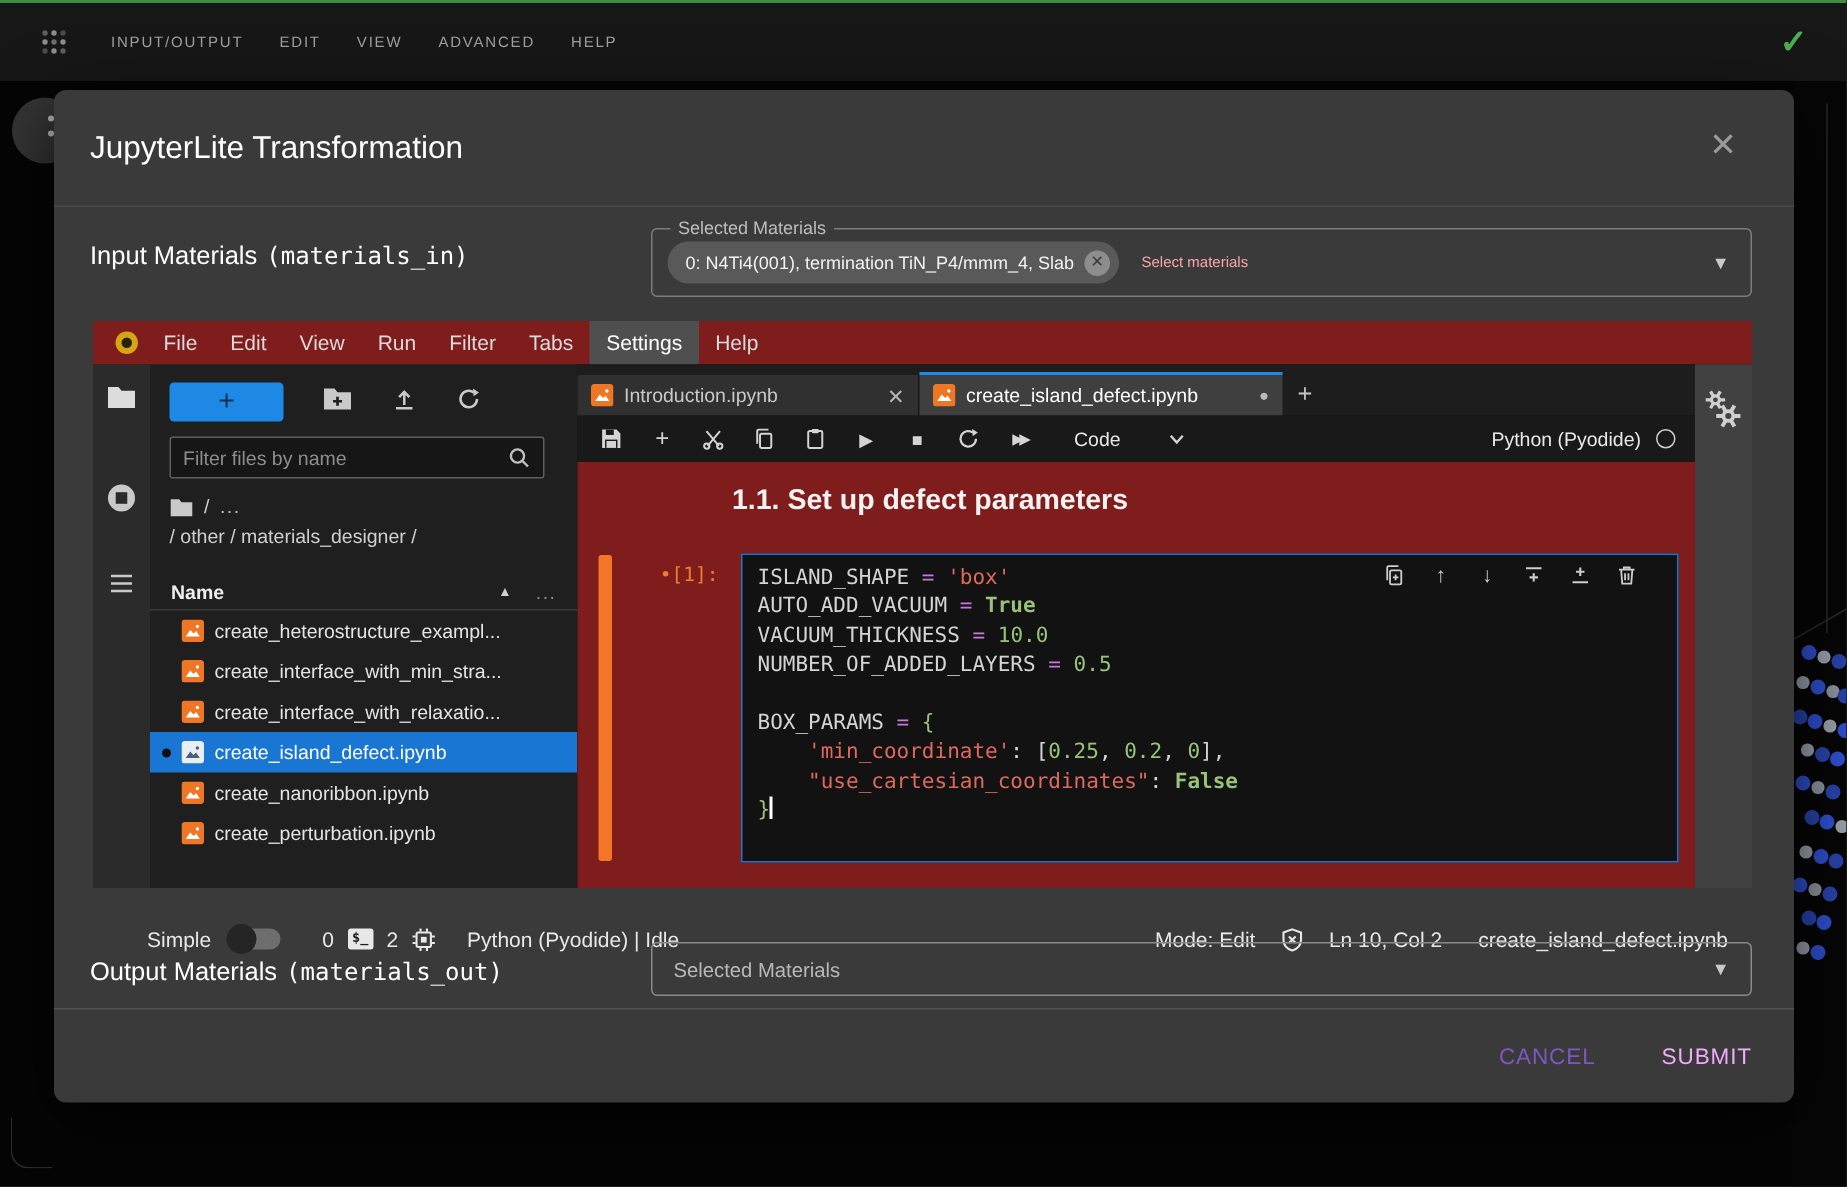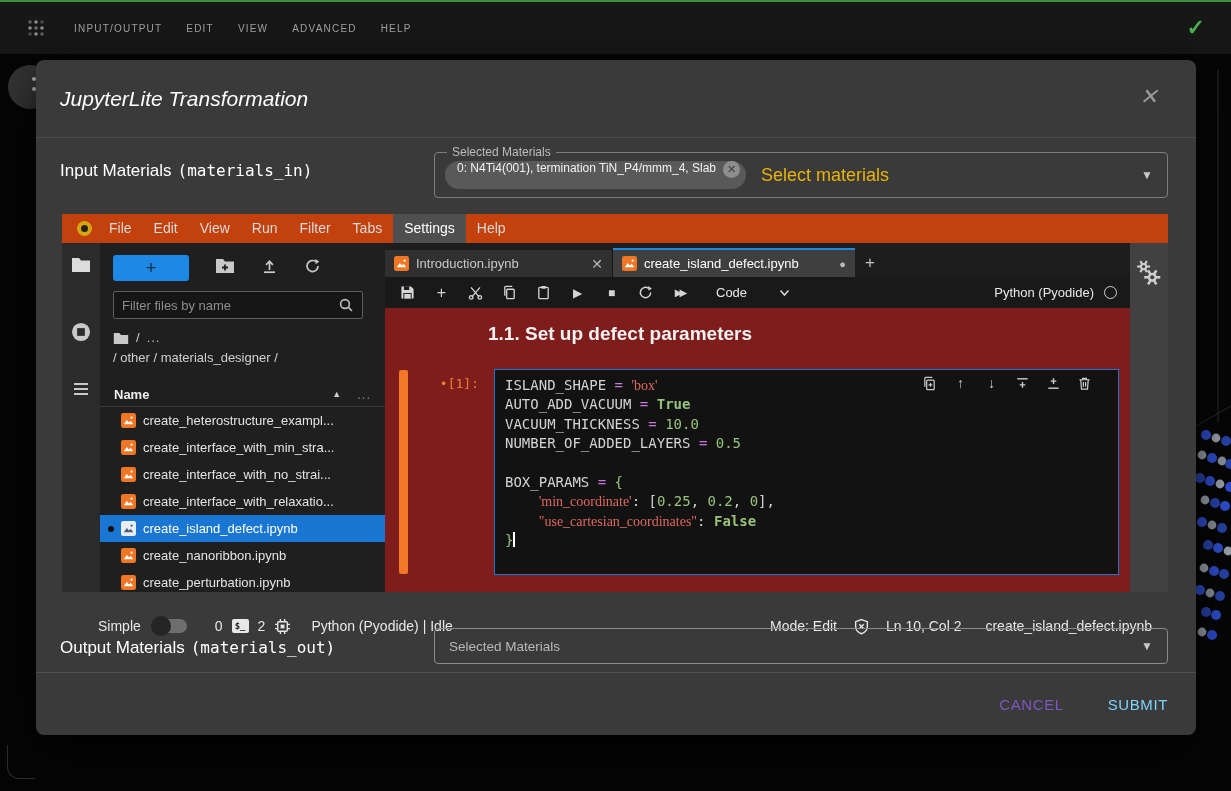--- a/index.html
+++ b/index.html
@@ -16,41 +16,41 @@
   .topmenu{display:flex;gap:24px;margin-left:26px;list-style:none;}
   .topmenu li{color:#a0a0a0;font-size:10px;letter-spacing:1.2px;cursor:default;}
   .top-check{position:absolute;right:26px;top:13px;color:#4caf50;font-size:22px;font-weight:bold;}
   .bg-circle{position:absolute;left:8px;top:65px;width:44px;height:44px;border-radius:50%;background:#353535;z-index:2;}
   .bg-circle i{position:absolute;left:24px;top:12px;width:4px;height:4px;border-radius:50%;background:#b9b9b9;box-shadow:0 10px 0 #b9b9b9;}
   .bg-viewer{position:absolute;right:0;top:54px;width:35px;height:737px;background:#060606;z-index:1;}
   .bg-corner{position:absolute;left:7px;bottom:12px;width:28px;height:34px;border-left:1px solid #2c2c2c;border-bottom:1px solid #2c2c2c;border-bottom-left-radius:12px;z-index:1;}
 
   
   .dialog{position:absolute;left:36px;top:60px;width:1160px;height:675px;background:#3a3a3a;border-radius:8px;box-shadow:0 14px 48px rgba(0,0,0,.75);z-index:5;}
-  .dlg-header{position:absolute;left:0;top:0;right:0;height:78px;border-bottom:1px solid rgba(255,255,255,.08);font-style:italic;}
+  .dlg-header{position:absolute;left:0;top:0;right:0;height:78px;border-bottom:1px solid rgba(255,255,255,.08);}
   .dlg-title{position:absolute;left:24px;top:27px;color:#fdfdfd;font-size:21px;font-weight:500;}
   .dlg-close{position:absolute;right:38px;top:26px;color:#9a9a9a;font-size:22px;line-height:22px;cursor:pointer;}
 
   .sec-label{position:absolute;left:24px;color:#fff;font-size:17px;}
   .sec-label .mono{font-size:16px;margin-left:6px;}
   .in-label{top:101px;} .out-label{top:578px;}
 
   .mui-field{position:absolute;left:398px;width:734px;border:1px solid #7d7d7d;border-radius:4px;display:flex;align-items:center;padding:0 14px 0 10px;}
   .field-in{top:92px;height:46px;}
   .field-legend{position:absolute;left:12px;top:-7px;background:#3a3a3a;padding:0 5px;font-size:12px;color:#bdbdbd;line-height:13px;}
-  .chip{display:flex;height:28px;border-radius:14px;background:#595959;padding:0 6px 0 12px;font-size:12px;color:#f2f2f2;white-space:nowrap;}
+  .chip{display:flex;align-items:center;height:28px;border-radius:14px;background:#595959;padding:0 6px 0 12px;font-size:12px;color:#f2f2f2;white-space:nowrap;}
   .chip-x{margin-left:7px;width:17px;height:17px;border-radius:50%;background:#8d8d8d;color:#3c3c3c;font-size:11px;line-height:17px;text-align:center;cursor:pointer;}
-  .field-ph{margin-left:15px;color:#eab308;font-size:18px;flex:1;}
+  .field-ph{margin-left:15px;color:#fca5a5;font-size:10px;flex:1;}
   .dd-arrow{color:#c9c9c9;font-size:12px;}
   .field-out{top:568px;height:36px;padding-left:14px;border-color:#8a8a8a;}
   .field-out .field-ph{margin-left:0;font-size:13.5px;color:#b8b8b8;}
 
   
   .lab{position:absolute;left:26px;top:154px;width:1106px;height:378px;background:#1f1f1f;overflow:hidden;}
-  .lab-menubar{height:29px;background:#c2410c;display:flex;align-items:center;padding-left:9px;}
+  .lab-menubar{height:29px;background:#7f1d1d;display:flex;align-items:center;padding-left:9px;}
   .jlogo{width:15px;height:15px;border-radius:50%;background:#d7a514;position:relative;margin:0 6px;}
   .jlogo::after{content:"";position:absolute;left:4px;top:4px;width:7px;height:7px;border-radius:50%;background:#26220e;}
   .lab-menu{display:flex;list-style:none;height:100%;}
   .lab-menu li{color:#dadada;font-size:14px;padding:0 11px;line-height:29px;cursor:pointer;}
   .lab-menu li.active{background:#4f4f4f;color:#fff;}
   .lab-body{display:flex;height:349px;}
 
   .activity{width:38px;background:#2b2b2b;display:flex;flex-direction:column;align-items:center;padding-top:14px;}
   .activity .aicon{margin-bottom:0;cursor:pointer;}
   .aicon.run-ic{margin-top:48px;} .aicon.list-ic{margin-top:36px;}
@@ -91,21 +91,21 @@
   .celltype{margin-left:10px;color:#e8e8e8;font-size:13px;display:flex;align-items:center;gap:32px;cursor:pointer;}
   .kernel{margin-left:auto;display:flex;align-items:center;gap:10px;color:#e8e8e8;font-size:13px;}
   .kstatus{width:13px;height:13px;border:1.5px solid #d0d0d0;border-radius:50%;}
   .nbcontent{flex:1;background:#7f1d1d;position:relative;}
   .nb-heading{margin:15px 0 0 103px;color:#f2f2f2;font-size:19px;font-weight:bold;}
   .cellwrap{position:relative;margin:24px 0 0 14px;height:206px;}
   .collapser{position:absolute;left:0;top:1px;bottom:1px;width:9px;background:#f37726;border-radius:2px;cursor:pointer;}
   .prompt{position:absolute;left:12px;top:7px;width:68px;text-align:right;font-family:"DejaVu Sans Mono",monospace;font-size:13px;color:#e8812f;}
   .editor{position:absolute;left:95px;right:11px;top:0;bottom:0;border:1px solid #1976d2;background:#121212;padding:6px 10px;}
   .code-line{font-family:"DejaVu Sans Mono",monospace;font-size:14px;line-height:19.4px;white-space:pre;}
-  .tk-nm{color:#d4d4d4;} .tk-op{color:#c678dd;} .tk-st{color:#e0695f;font-family:Liberation Serif, serif;}
+  .tk-nm{color:#d4d4d4;} .tk-op{color:#c678dd;} .tk-st{color:#e0695f;}
   .tk-nu{color:#98c379;} .tk-kw{color:#98c379;font-weight:bold;} .tk-br{color:#98c379;}
   .cursor{display:inline-block;width:1.5px;height:15px;background:#fff;vertical-align:-2px;}
   .celltools{position:absolute;right:26px;top:6px;display:flex;gap:16px;}
   .celltools .ct{width:15px;height:15px;cursor:pointer;color:#cdcdcd;font-size:14px;line-height:15px;text-align:center;}
 
   .rightstrip{width:38px;background:#414141;display:flex;justify-content:center;}
   .gears{margin-top:16px;cursor:pointer;}
 
   
   .statusbar{position:absolute;left:26px;top:552px;width:1106px;height:28px;display:flex;align-items:center;color:#e8e8e8;font-size:14px;padding:0 16px 0 36px;}
@@ -116,21 +116,21 @@
   .chip-ic{margin-left:9px;width:17px;height:17px;}
   .sb-kernel{margin-left:20px;}
   .sb-right{margin-left:auto;display:flex;align-items:center;}
   .shield{margin:0 16px;width:17px;height:17px;cursor:pointer;}
   .sb-file{margin-left:24px;}
 
   
   .dlg-divider{position:absolute;left:0;right:0;top:612px;height:1px;background:rgba(255,255,255,.12);}
   .actions{position:absolute;left:0;right:0;top:613px;height:62px;display:flex;align-items:center;justify-content:flex-end;padding-right:28px;gap:44px;}
   .btn-text{background:none;border:none;font-size:15px;font-weight:500;letter-spacing:.6px;cursor:pointer;font-family:"Liberation Sans",sans-serif;}
-  .btn-cancel{color:#7e57c2;} .btn-submit{color:#7dd3fc;}
+  .btn-cancel{color:#7e57c2;} .btn-submit{color:#f0abfc;}
 </style>
 </head>
 <body>
 
 <div class="topbar">
   <svg class="logo" viewBox="0 0 24 24">
     <g fill="#9a9a9a">
       <circle cx="6" cy="6" r="1.8" opacity=".55"></circle>
         <circle cx="12" cy="6" r="1.8" opacity=".9"></circle>
         <circle cx="18" cy="6" r="1.8" opacity=".4"></circle>
@@ -317,29 +317,20 @@
             <div class="fb-row">
               <span class="dot"></span>
               <svg class="nbicon" viewBox="0 0 16 16">
                 <rect class="nb-bg" width="16" height="16" rx="2.5" fill="#ee7624"></rect>
                 <path class="nb-glyph" d="M3 12 6.2 7.4 8.6 10l1.8-1.8L13 12Z" fill="#fff"></path>
                 <circle class="nb-glyph" cx="11.3" cy="5" r="1.2" fill="#fff"></circle>
               </svg>
               <span>create_interface_with_min_stra...</span>
             </div>
 
-            <div class="fb-row">
-              <span class="dot"></span>
-              <svg class="nbicon" viewBox="0 0 16 16">
-                <rect class="nb-bg" width="16" height="16" rx="2.5" fill="#ee7624"></rect>
-                <path class="nb-glyph" d="M3 12 6.2 7.4 8.6 10l1.8-1.8L13 12Z" fill="#fff"></path>
-                <circle class="nb-glyph" cx="11.3" cy="5" r="1.2" fill="#fff"></circle>
-              </svg>
-              <span>create_interface_with_no_strai...</span>
-            </div>
 
             <div class="fb-row">
               <span class="dot"></span>
               <svg class="nbicon" viewBox="0 0 16 16">
                 <rect class="nb-bg" width="16" height="16" rx="2.5" fill="#ee7624"></rect>
                 <path class="nb-glyph" d="M3 12 6.2 7.4 8.6 10l1.8-1.8L13 12Z" fill="#fff"></path>
                 <circle class="nb-glyph" cx="11.3" cy="5" r="1.2" fill="#fff"></circle>
               </svg>
               <span>create_interface_with_relaxatio...</span>
             </div>

